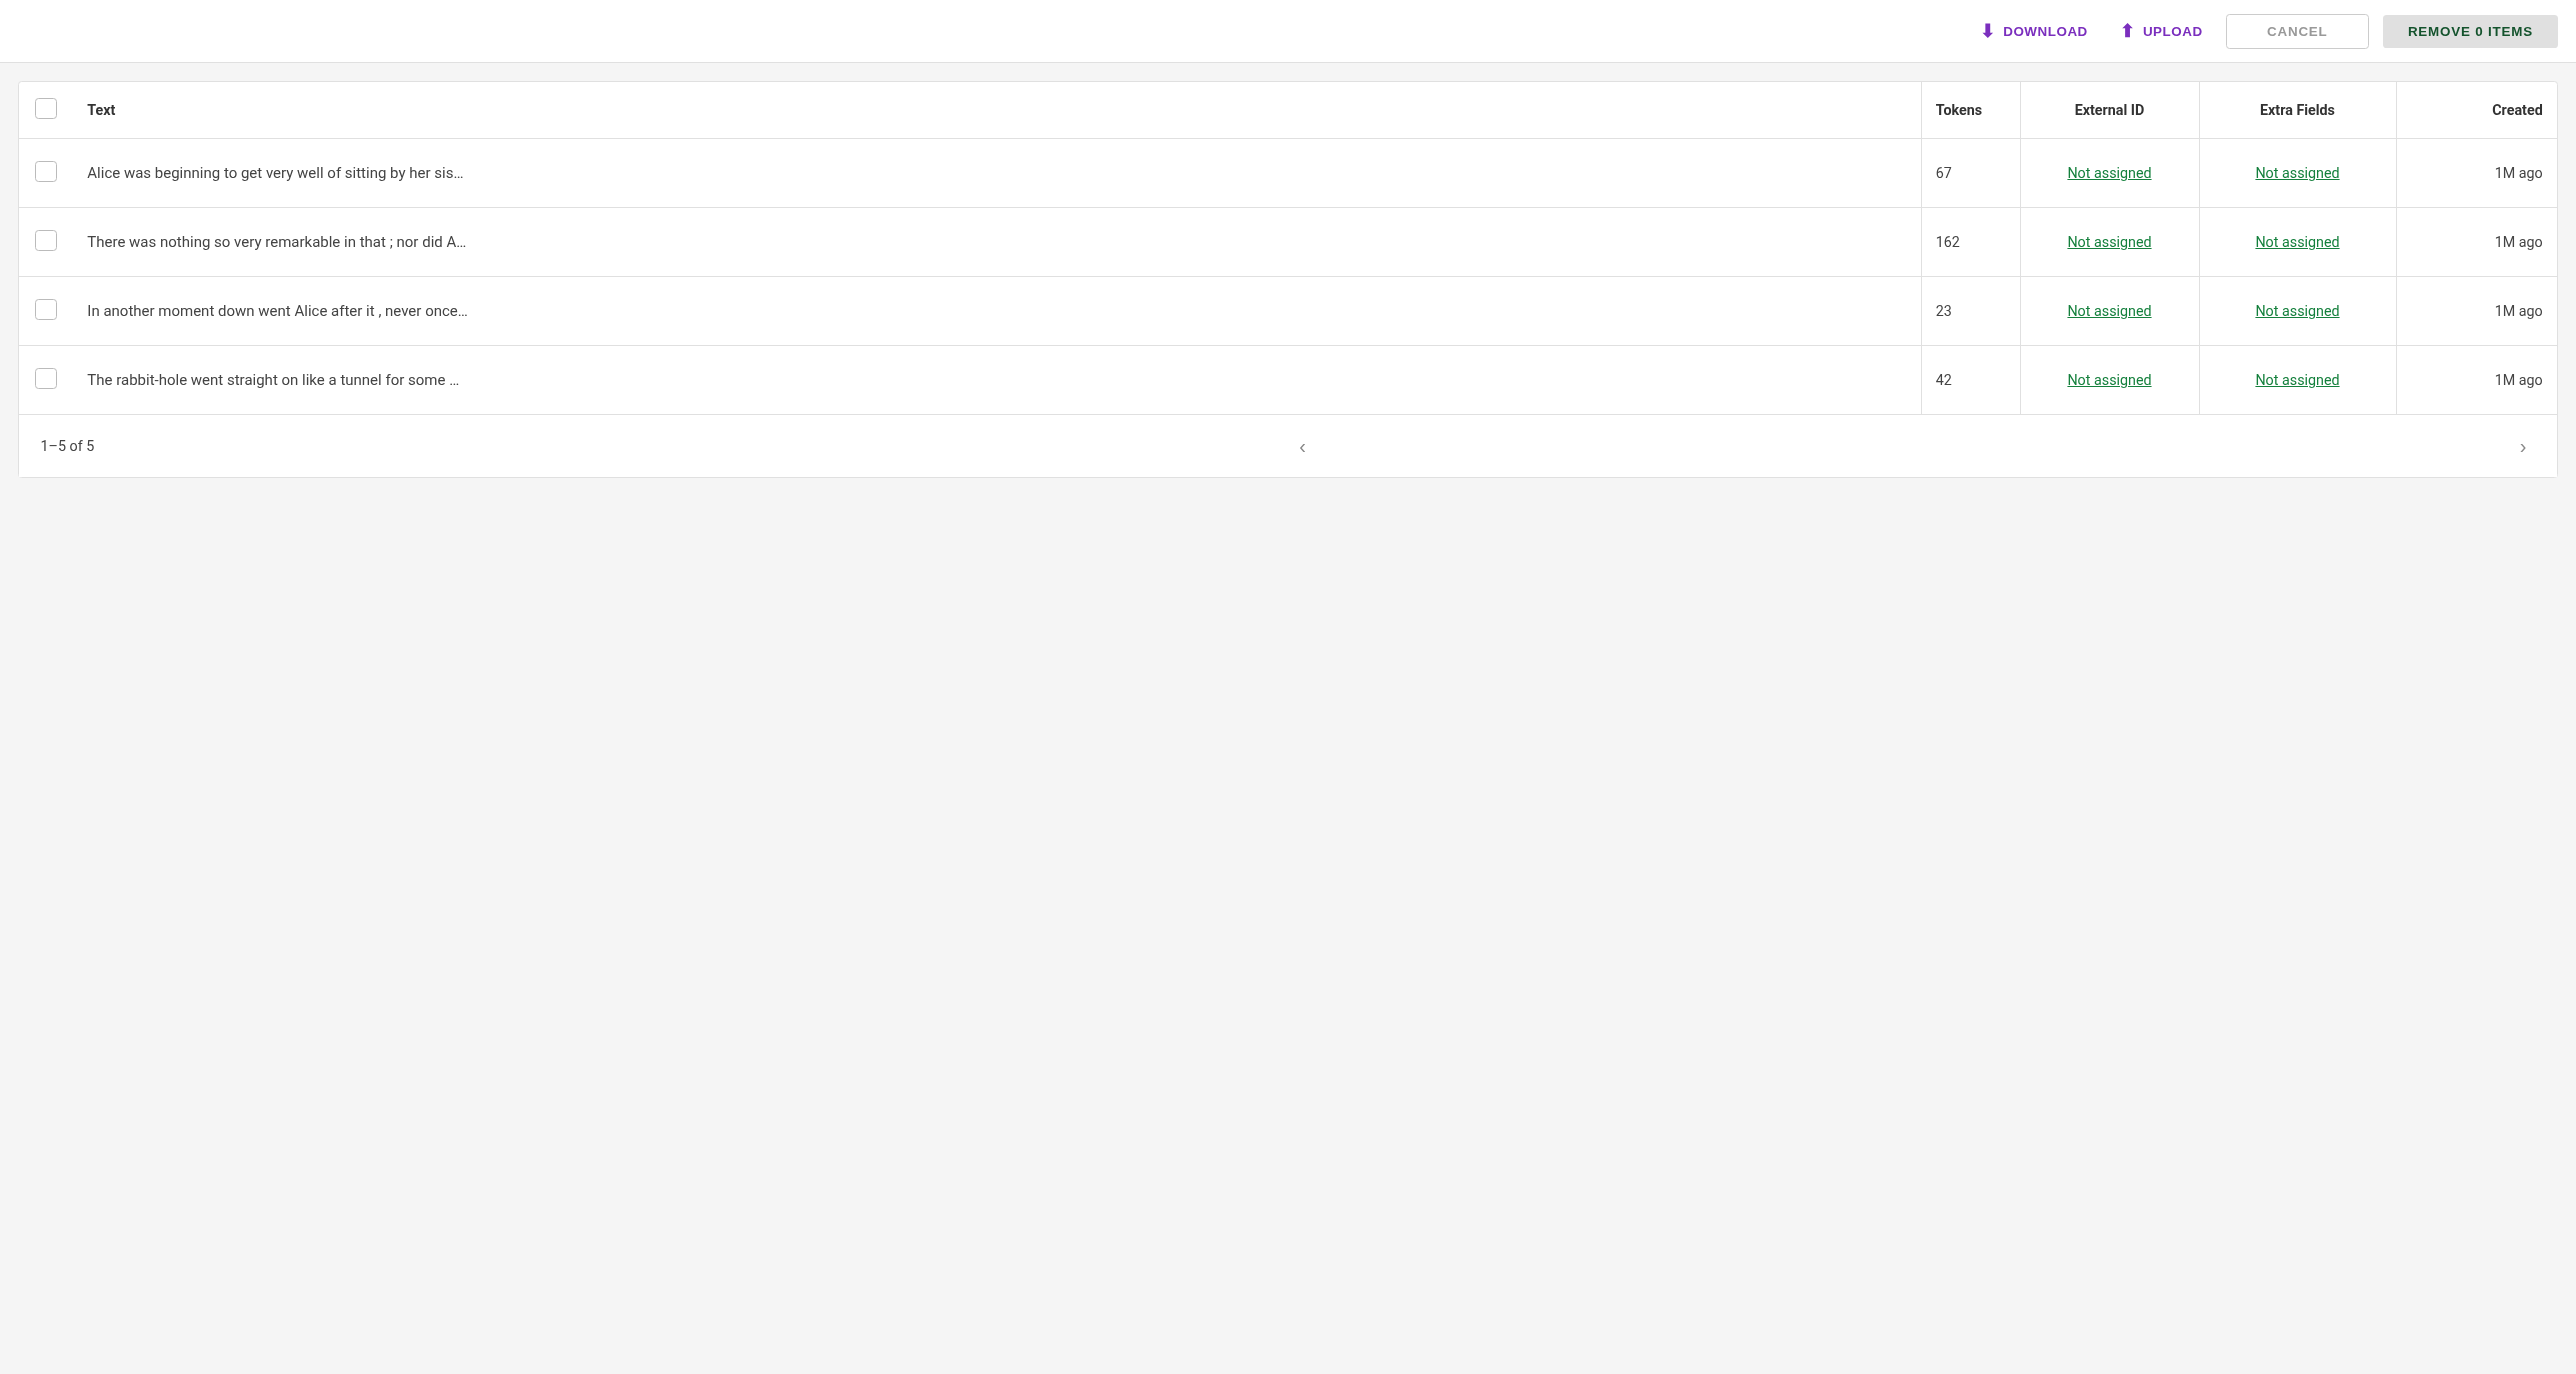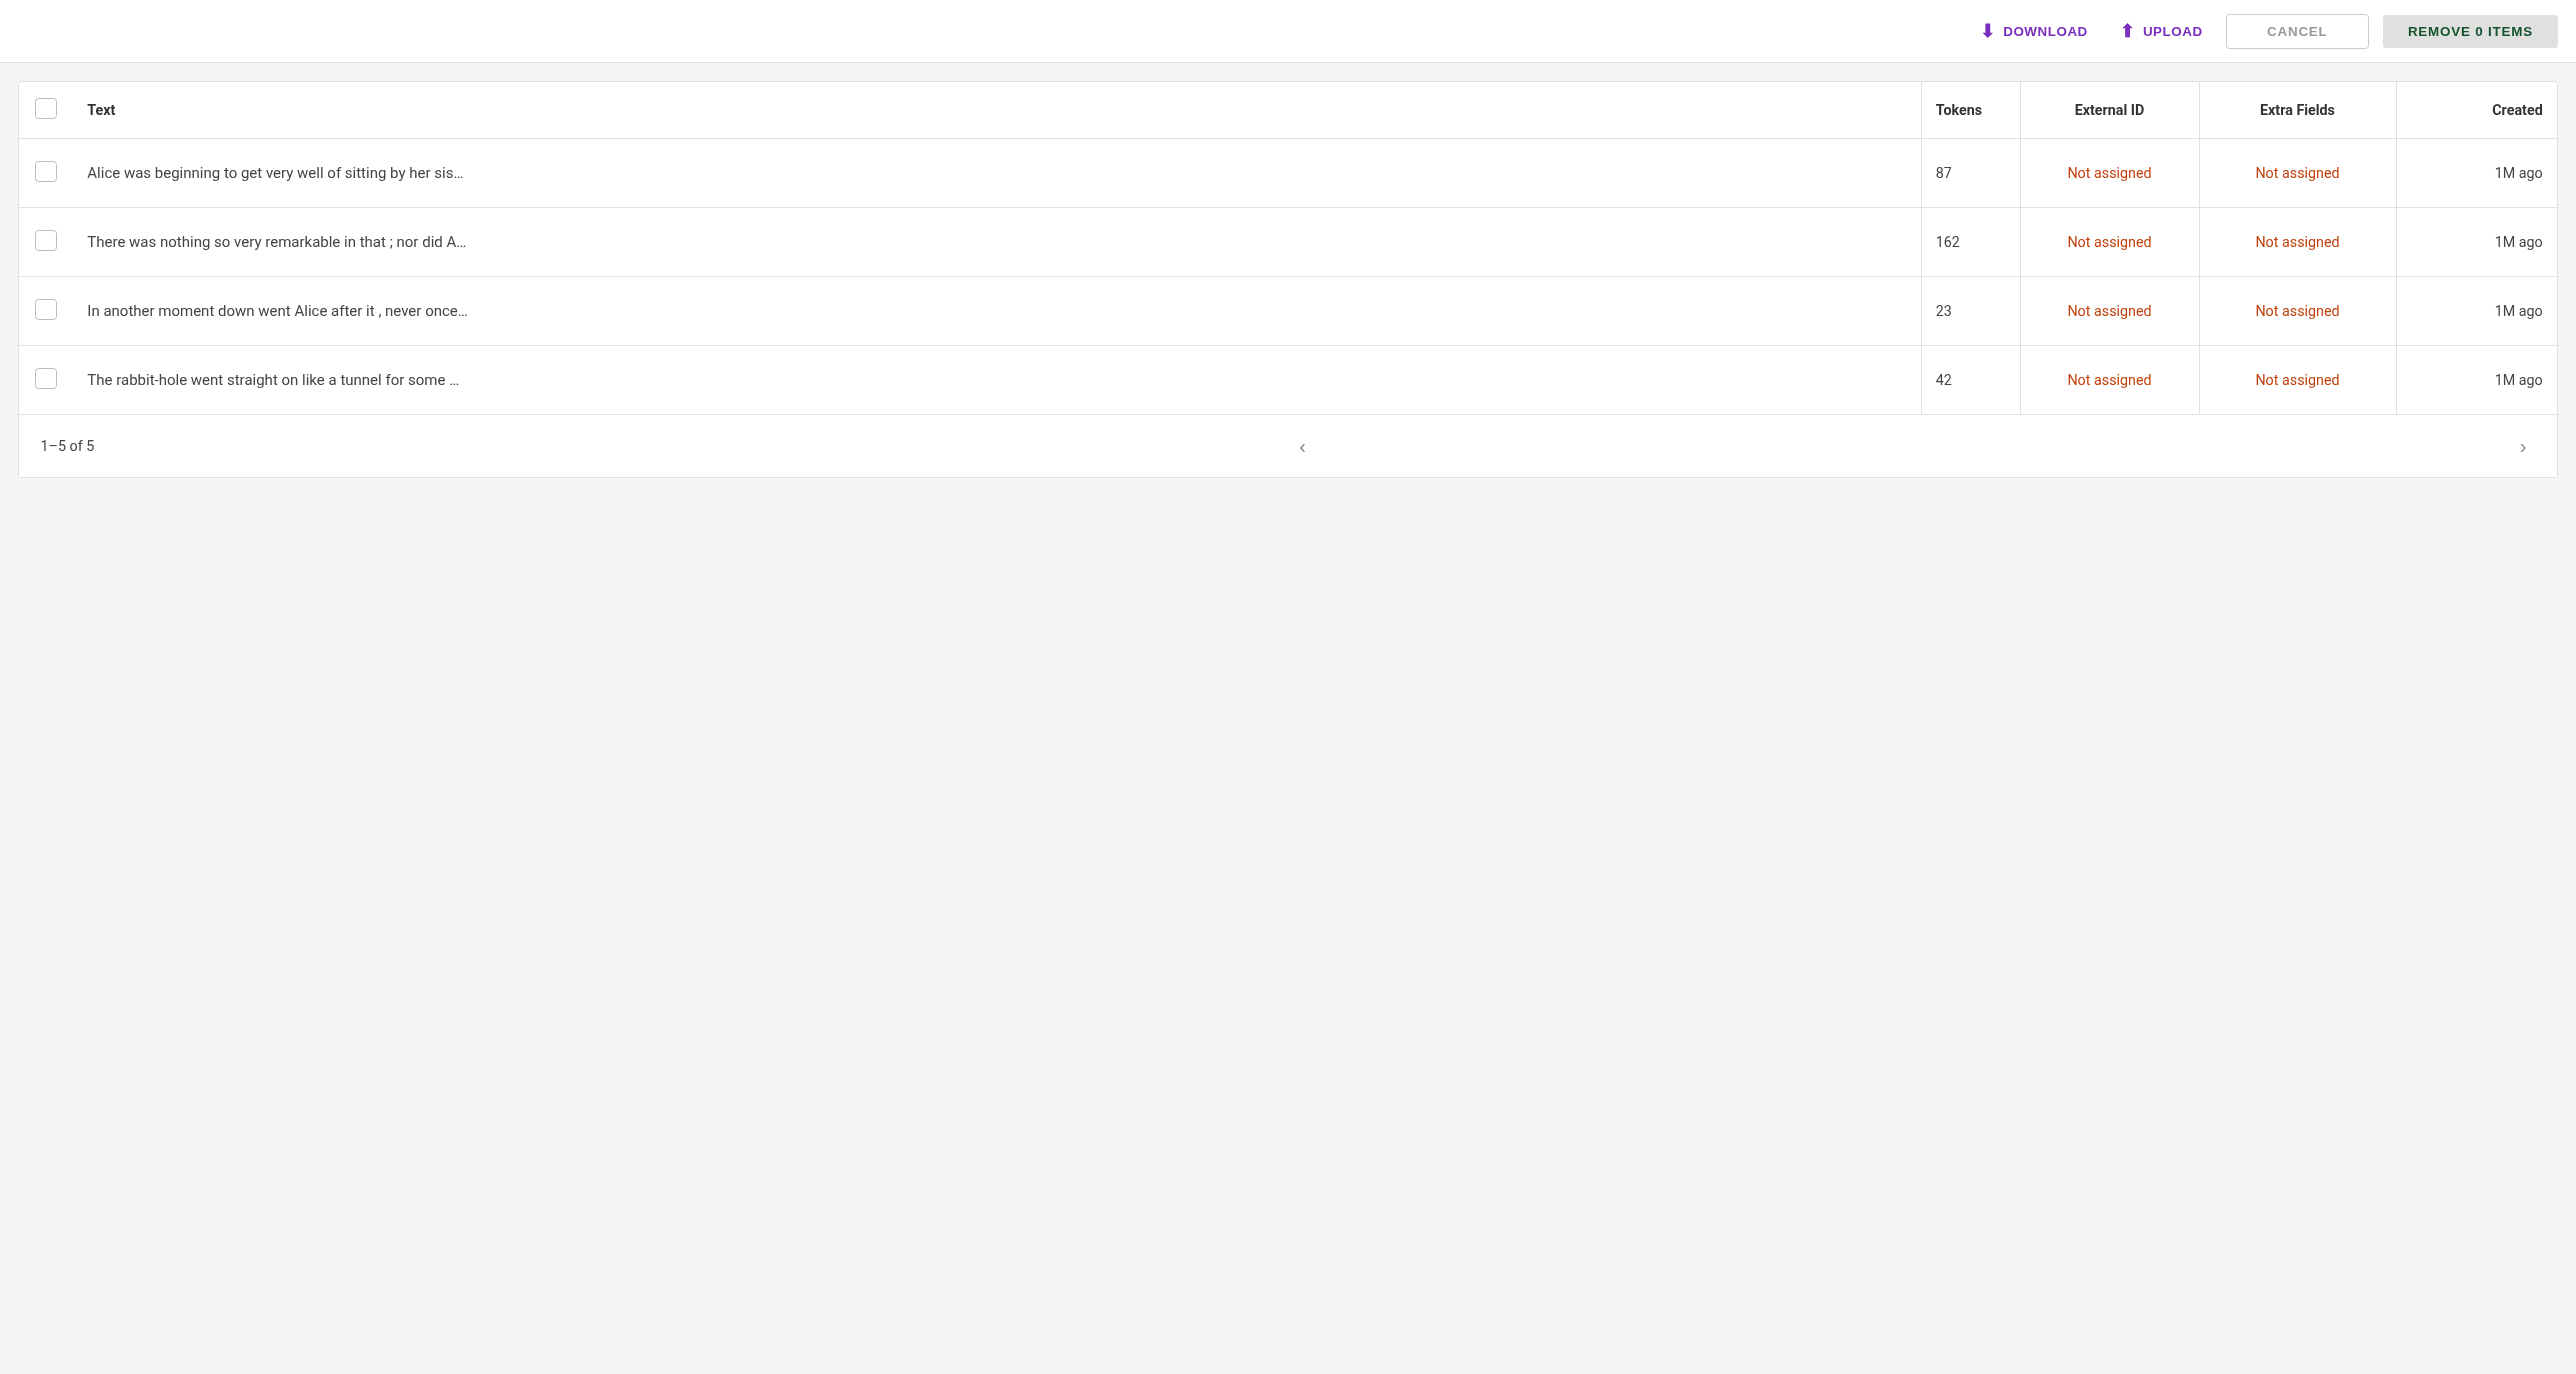--- a/index.html
+++ b/index.html
@@ -147,21 +147,22 @@
       width: 197px;
       text-align: center;
     }
 
     .created-col {
       width: 161px;
       text-align: right;
     }
 
     .not-assigned {
-      color: #c2410c;
+      color: #15803d;
+      text-decoration: underline;
     }
 
     .pagination-bar {
       display: flex;
       align-items: center;
       justify-content: space-between;
       padding: 16px 21.5px;
       gap: 14.3px;
       border-top: 0.9px solid #e0e0e0;
       background: #fff;
@@ -227,21 +228,21 @@
           <span>Created</span>
         </th>
       </tr>
     </thead>
     <tbody id="table-body">
     <tr>
       <td class="checkbox-cell">
         <span class="custom-checkbox"></span>
       </td>
       <td class="text-col">Alice was beginning to get very well of sitting by her sis…</td>
-      <td class="tokens-col divider-cell">87</td>
+      <td class="tokens-col divider-cell">67</td>
       <td class="ext-id-col divider-cell not-assigned">Not assigned</td>
       <td class="extra-fields-col divider-cell not-assigned">Not assigned</td>
       <td class="created-col divider-cell">1M ago</td>
     </tr>
         <tr>
       <td class="checkbox-cell">
         <span class="custom-checkbox"></span>
       </td>
       <td class="text-col">There was nothing so very remarkable in that ; nor did A…</td>
       <td class="tokens-col divider-cell">162</td>

